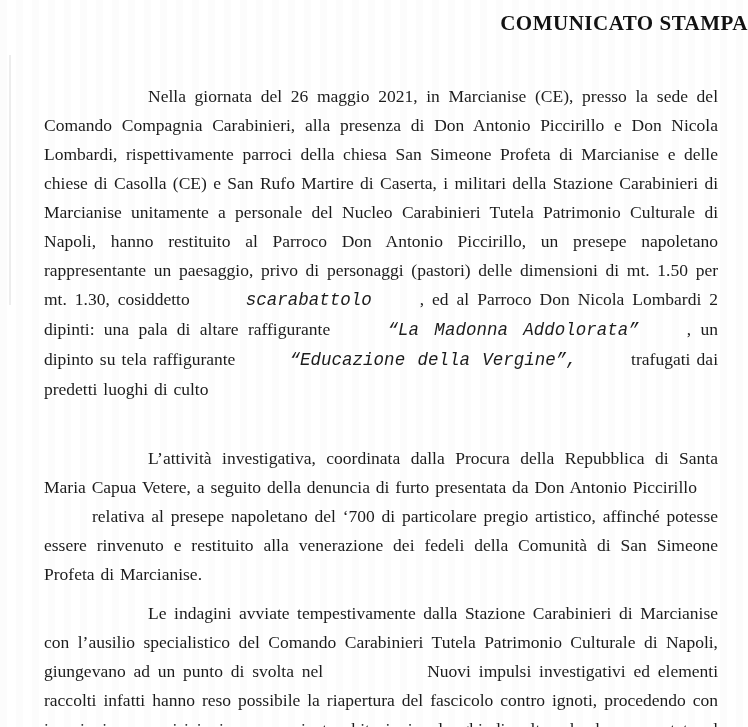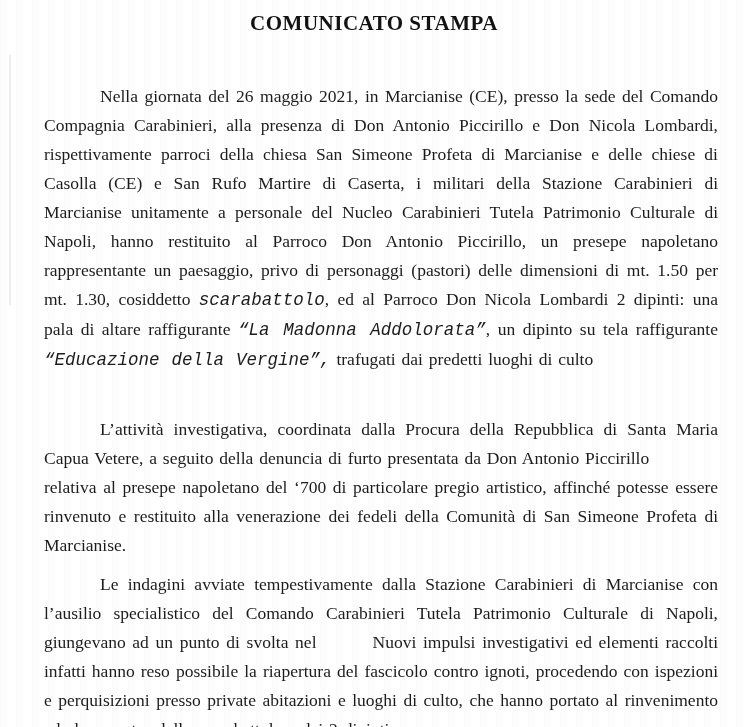--- a/index.html
+++ b/index.html
@@ -30,41 +30,41 @@
   .scan-line {
     position: absolute;
     left: 9px;
     top: 55px;
     width: 2px;
     height: 250px;
     background: #ededed;
   }
   .title {
     margin: 0;
-    text-align: center;
+    text-align: right;
     font-size: 21px;
     line-height: 26px;
     font-weight: bold;
     letter-spacing: 0.5px;
     color: #121212;
   }
   .body-text {
     margin: 46px 30px 0 44px;
   }
   .para {
     margin: 0;
     text-align: justify;
     font-size: 17.5px;
     line-height: 29px;
     text-indent: 56px;
     word-spacing: 1.5px;
   }
   .para:nth-of-type(2) { margin-top: 40px; }
   .para:nth-of-type(3) { margin-top: 10px; }
-  .seg { font-style: normal; }
+  .seg { font-style: normal; margin-left: 48px; }
   .seg.italic { font-style: italic; font-family: Liberation Mono, monospace; }
   .gap {
     display: inline-block;
     width: 56px;
     height: 1px;
   }
 </style>
 </head>
 <body>
 

